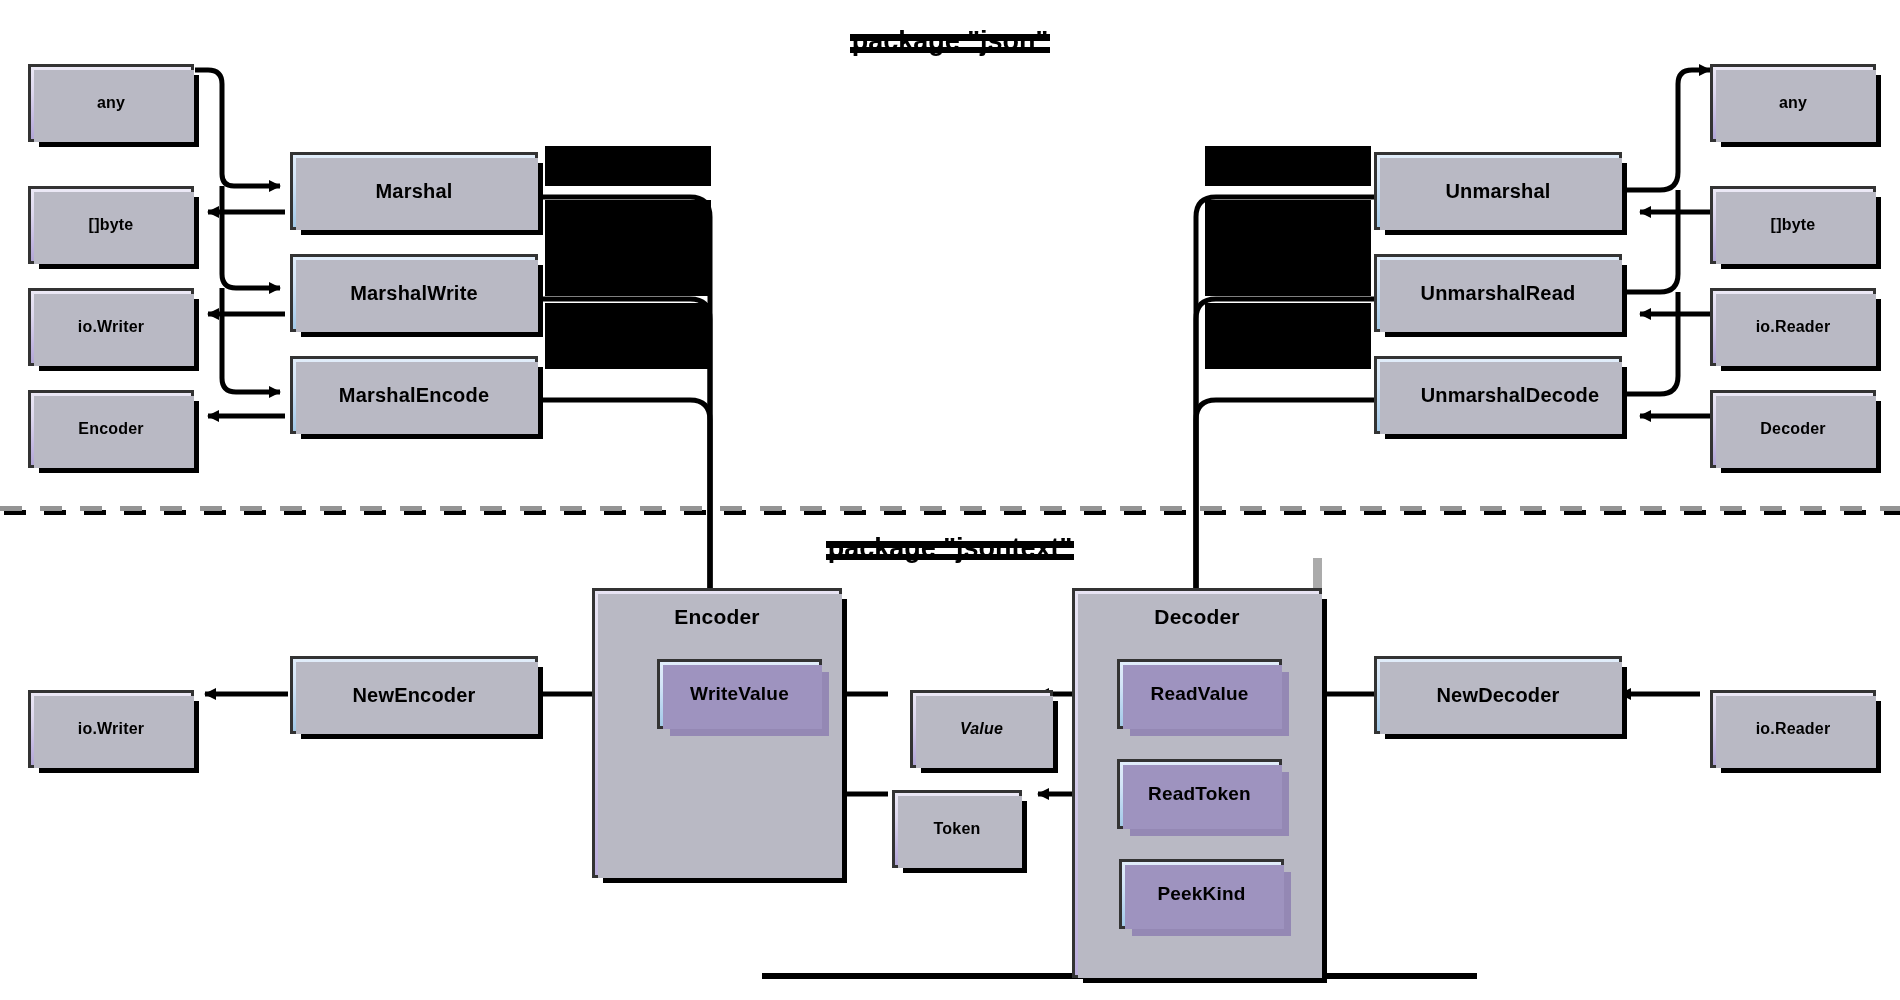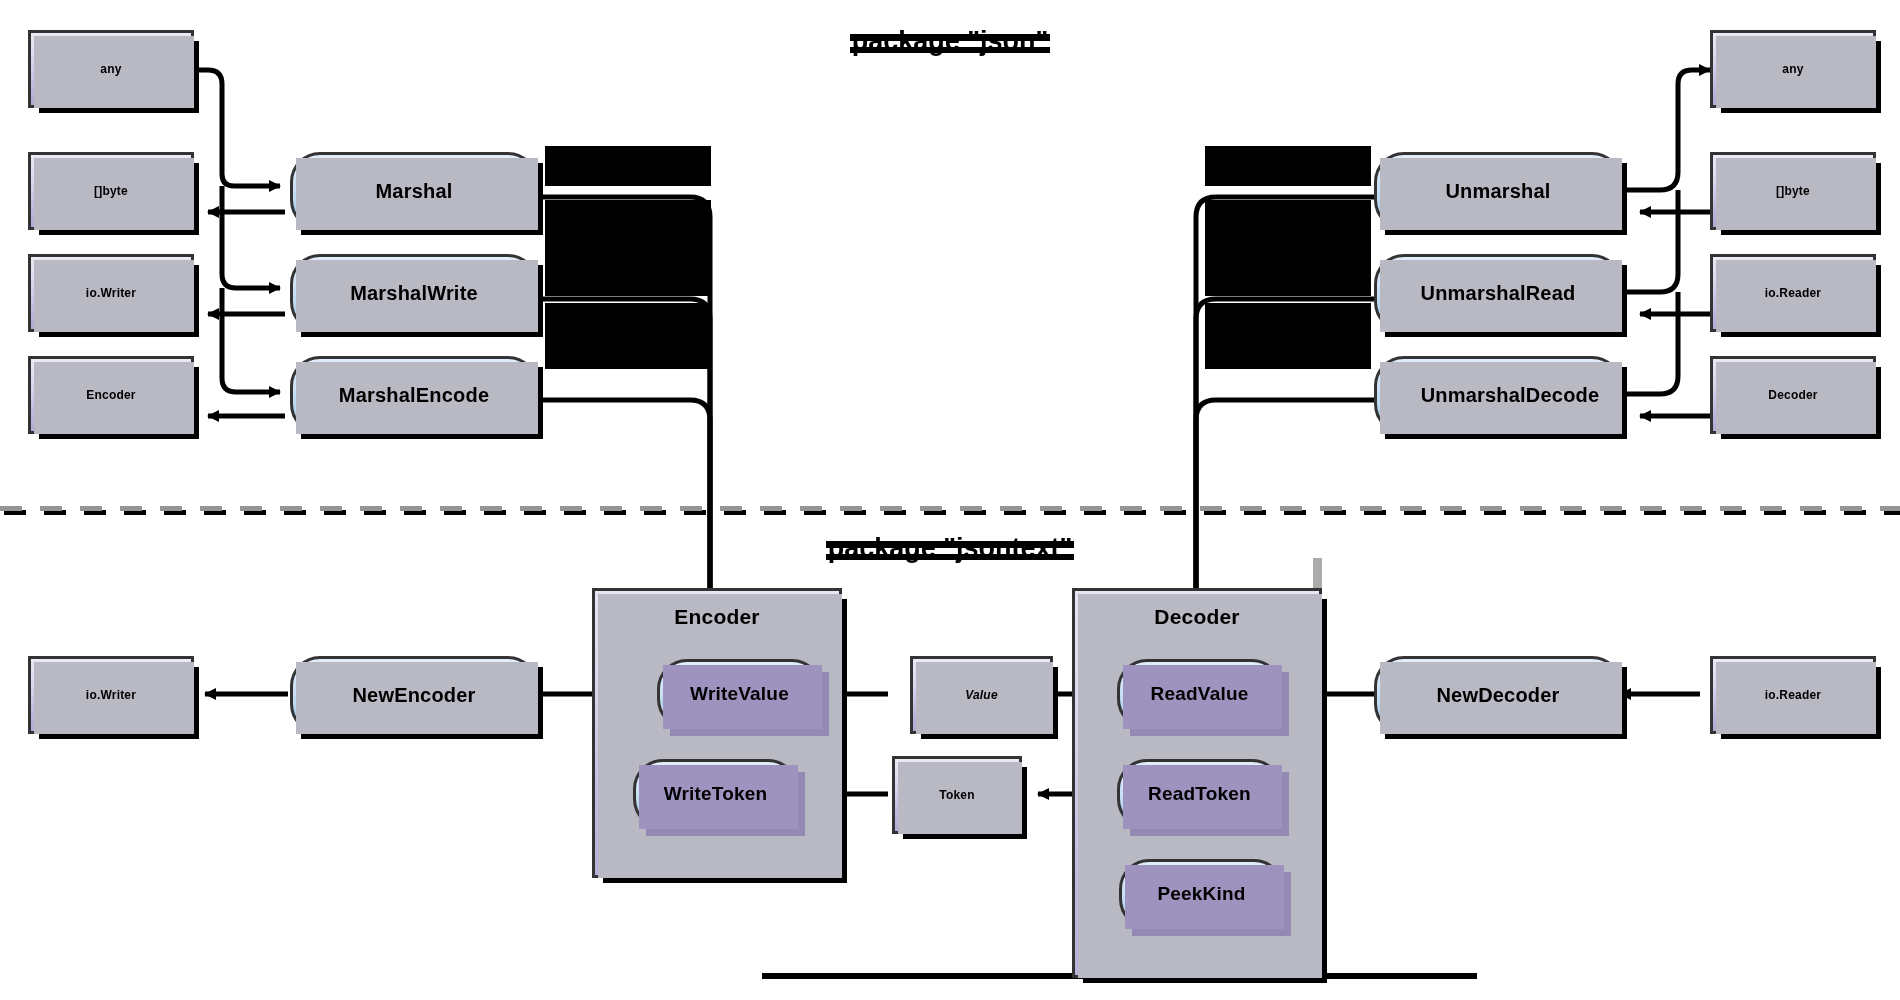--- a/index.html
+++ b/index.html
@@ -49,26 +49,26 @@
   .node::before{
     content:"";
     position:absolute;
     left:3px; top:3px;
     width:100%; height:100%;
     background:#b9b9c4;
     z-index:-1;
   }
   .type-node{
     background:linear-gradient(to bottom,#ece9f6 0%,#ddd7ee 35%,#c2b7e0 75%,#b2a6d6 100%);
-    font-size:12px;
+    font-size:16px;
+    margin-top:34px;
   }
   .func-node{
     background:linear-gradient(to bottom,#e1edfa 0%,#d3e5f7 35%,#b4d3ee 75%,#a3c9e7 100%);
     font-size:20px;
-    border-radius:30px;
   }
   .group-node{
     background:linear-gradient(to bottom,#e8e4f4 0%,#ded8ef 30%,#c5b9e2 75%,#bbaedc 100%);
     border:3px solid #333333;
     display:block;
     z-index:4;
   }
   .group-node > .grp-title{
     position:absolute;
     left:0; right:0; top:14px;
@@ -258,23 +258,20 @@
   <div class="pkg-title" style="left:690px;top:535px;width:520px;">
     <span class="band"><span>package "jsontext"</span></span>
   </div>
 
   <div class="stub-gray" style="left:1313px;top:558px;width:9px;height:32px;"></div>
 
   <div class="node group-node" style="left:592px;top:588px;width:250px;height:290px;">
     <div class="grp-title">Encoder</div>
     <div class="node func-node" style="left:38px;top:68px;width:165px;height:70px;font-size:19px;margin-left:24px;">
       <span class="lbl">WriteValue</span>
-    </div>
-    <div class="node func-node" style="left:38px;top:168px;width:165px;height:70px;font-size:19px;">
-      <span class="lbl">WriteToken</span>
     </div>
   </div>
 
   <div class="node group-node" style="left:1072px;top:588px;width:250px;height:390px;">
     <div class="grp-title">Decoder</div>
     <div class="node func-node" style="left:42px;top:168px;width:165px;height:70px;font-size:19px;">
       <span class="lbl">ReadToken</span>
     </div>
     <div class="node func-node" style="left:42px;top:68px;width:165px;height:70px;font-size:19px;">
       <span class="lbl">ReadValue</span>

